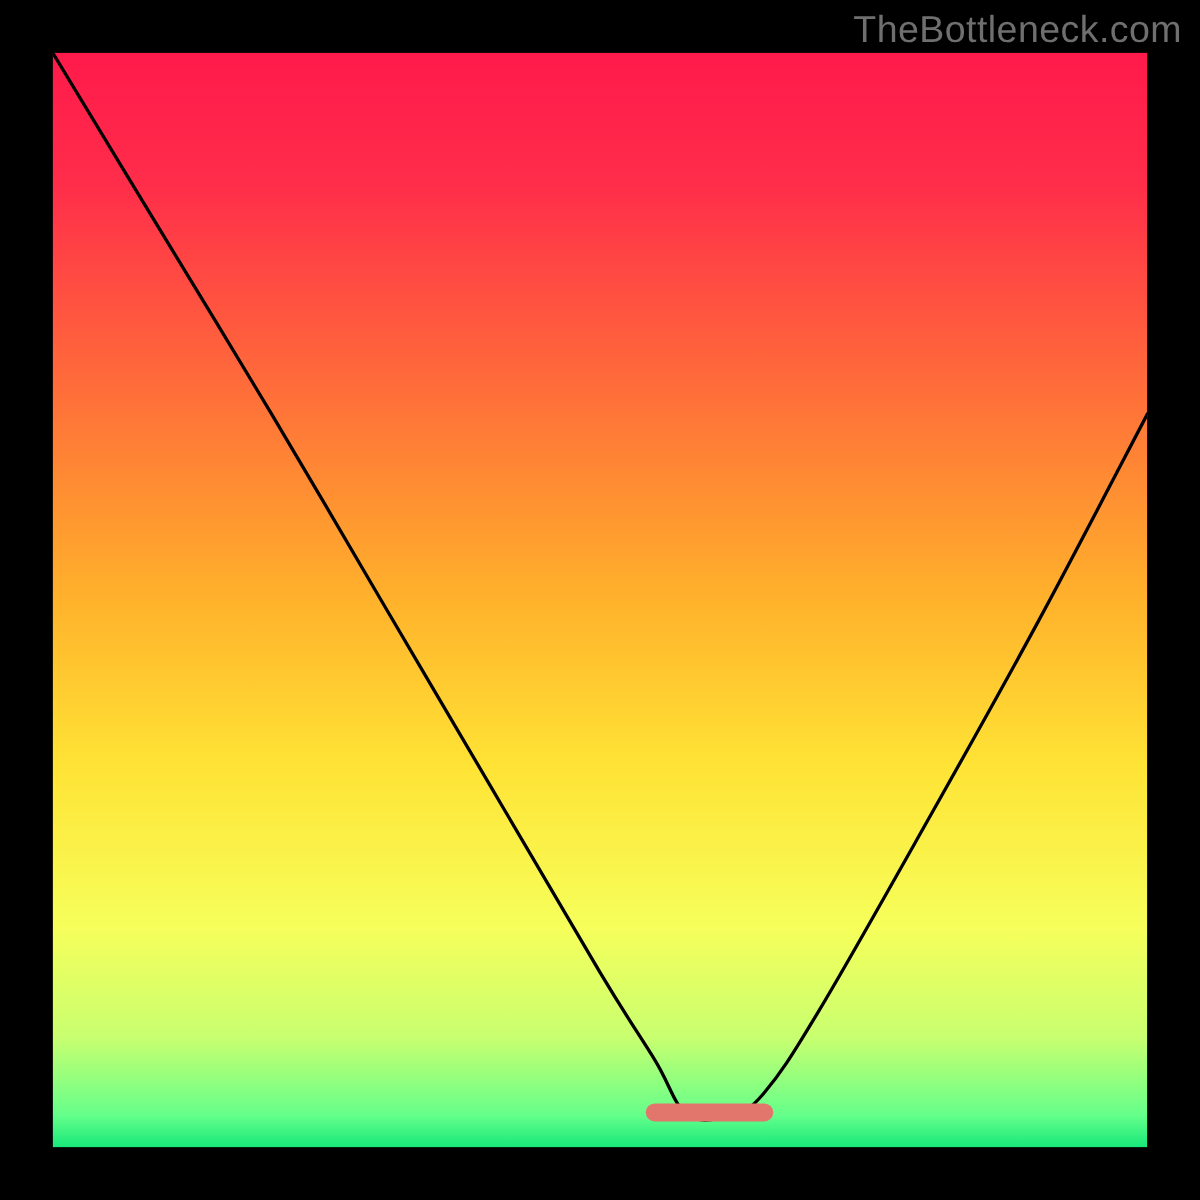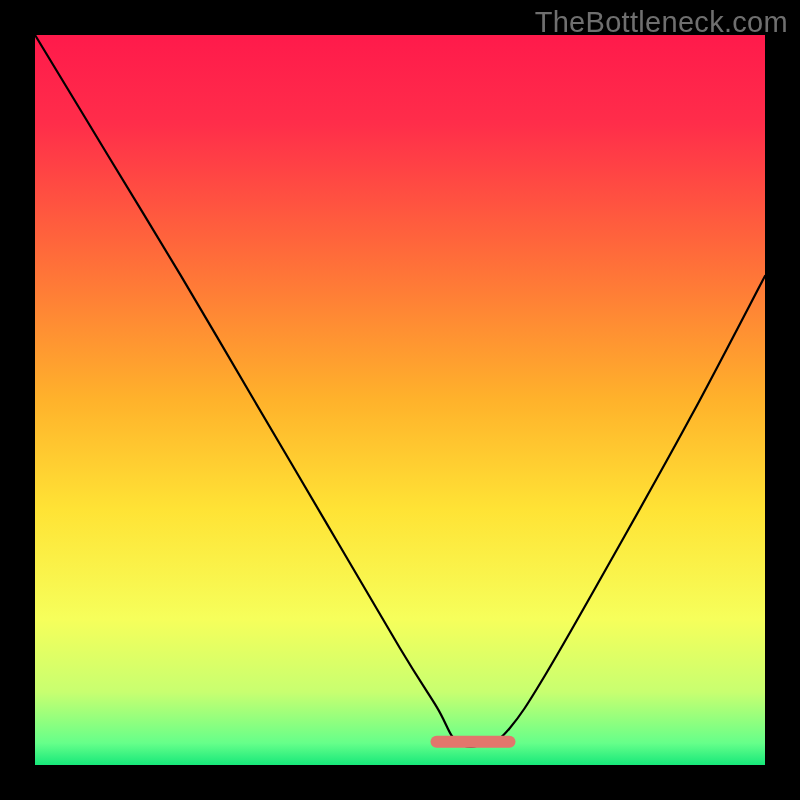--- a/index.html
+++ b/index.html
@@ -39,21 +39,21 @@
     left: 0;
     top: 0;
     width: 730px;
     height: 730px;
   }
   .watermark {
     position: absolute;
     top: 6px;
     right: 12px;
     color: #6f6f6f;
-    font-size: 29px;
+    font-size: 25px;
     font-weight: 500;
     letter-spacing: 0.3px;
     pointer-events: none;
   }
 </style>
 </head>
 <body>
 
 <div class="frame">
 

